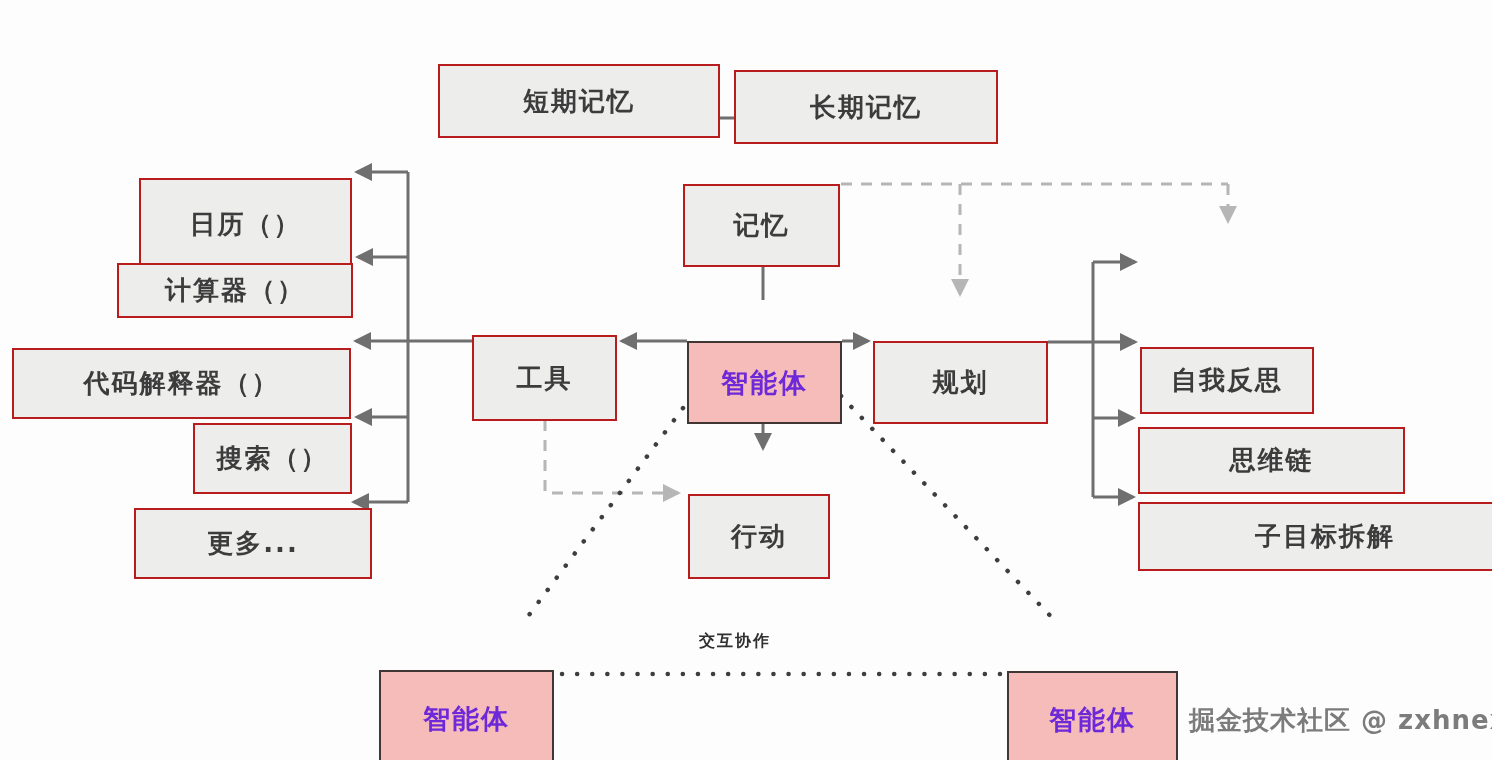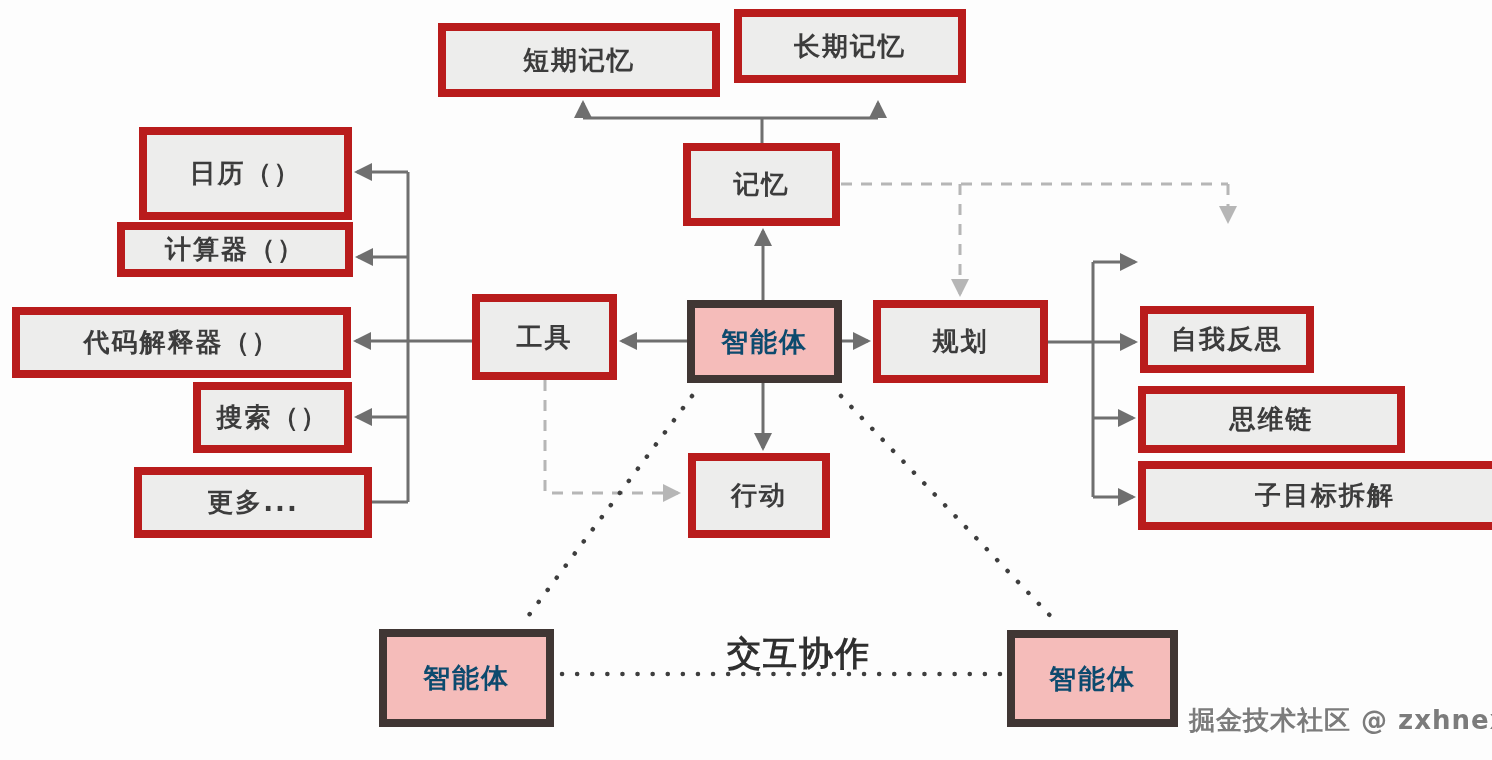--- a/index.html
+++ b/index.html
@@ -9,42 +9,42 @@
     background:#fdfdfd;
     font-family:"DejaVu Sans","Liberation Sans",sans-serif;
     overflow:hidden;
   }
   #wires{position:absolute;left:0;top:0;width:1492px;height:760px;}
   .node{
     position:absolute;
     display:flex;align-items:center;justify-content:center;
     box-sizing:border-box;
     background:#ededec;
-    border:8px solid #b91c1c;
+    border:2px solid #b91c1c;
     color:#3c3c3c;
     font-size:26px;font-weight:600;
     letter-spacing:2px;
     white-space:nowrap;
     z-index:2;
+    margin-top:41px;
   }
   .node.pink{
     background:#f5bcba;
     border-color:#403634;
-    color:#0c4a6e;
+    color:#6d28d9;
     font-weight:700;
     font-size:27px;
   }
   .floating-label{
     position:absolute;
     color:#2f2f2f;
-    font-size:34px;font-weight:700;
+    font-size:16px;font-weight:700;
     letter-spacing:2px;
     z-index:2;
     white-space:nowrap;
-    margin-left:28px;
   }
   .watermark{
     position:absolute;
     color:#7c7c7c;
     font-size:26px;font-weight:700;
     letter-spacing:1px;
     text-shadow:1px 1px 1px rgba(255,255,255,.95),-1px -1px 1px rgba(255,255,255,.95);
     z-index:2;
     white-space:nowrap;
   }
@@ -101,24 +101,24 @@
     </g>
 
     <g stroke="#3e3e3e" stroke-width="4.5" fill="none" stroke-linecap="round" stroke-dasharray="0.1 15">
       <path d="M692,396 L523,623"></path>
       <path d="M841,396 L1059,625"></path>
       <path d="M562,674 H1000"></path>
     </g>
   </svg>
 
   <div class="node" style="left:438px;top:23px;width:282px;height:74px">短期记忆</div>
-  <div class="node" style="left:734px;top:9px;width:232px;height:74px">长期记忆</div>
+  <div class="node" style="left:734px;top:29px;width:264px;height:74px">长期记忆</div>
   <div class="node" style="left:683px;top:143px;width:157px;height:83px">记忆</div>
 
-  <div class="node" style="left:139px;top:127px;width:213px;height:93px">日历（）</div>
+  <div class="node" style="left:139px;top:137px;width:213px;height:93px">日历（）</div>
   <div class="node" style="left:117px;top:222px;width:236px;height:55px">计算器（）</div>
   <div class="node" style="left:12px;top:307px;width:339px;height:71px">代码解释器（）</div>
   <div class="node" style="left:193px;top:382px;width:159px;height:71px">搜索（）</div>
   <div class="node" style="left:134px;top:467px;width:238px;height:71px">更多...</div>
 
   <div class="node" style="left:472px;top:294px;width:145px;height:86px">工具</div>
   <div class="node pink" style="left:687px;top:300px;width:155px;height:83px">智能体</div>
   <div class="node" style="left:873px;top:300px;width:175px;height:83px">规划</div>
   <div class="node" style="left:688px;top:453px;width:142px;height:85px">行动</div>
 

